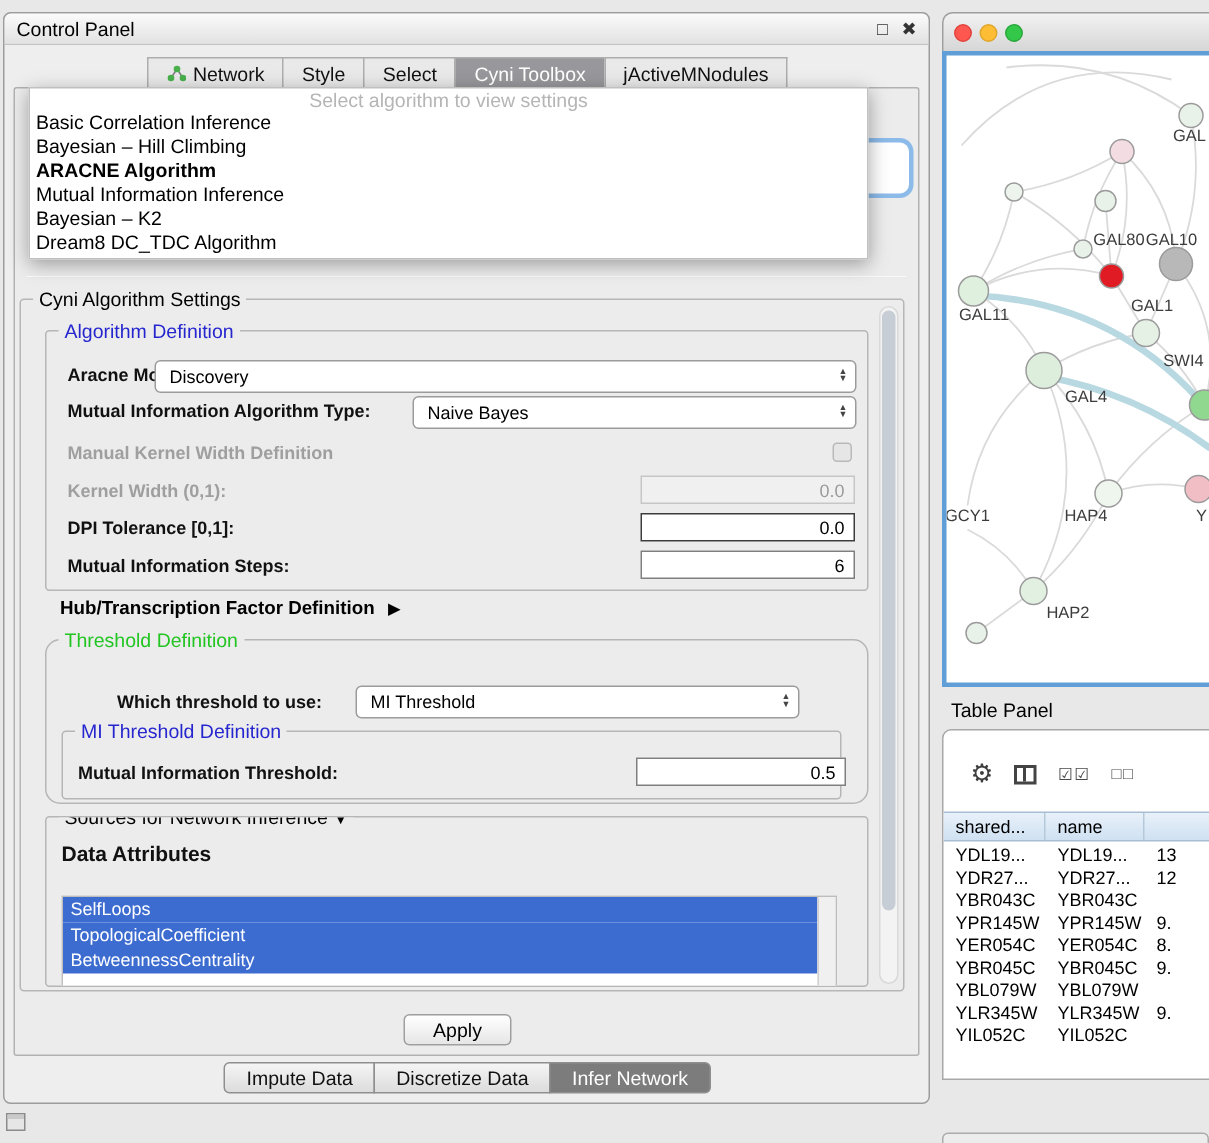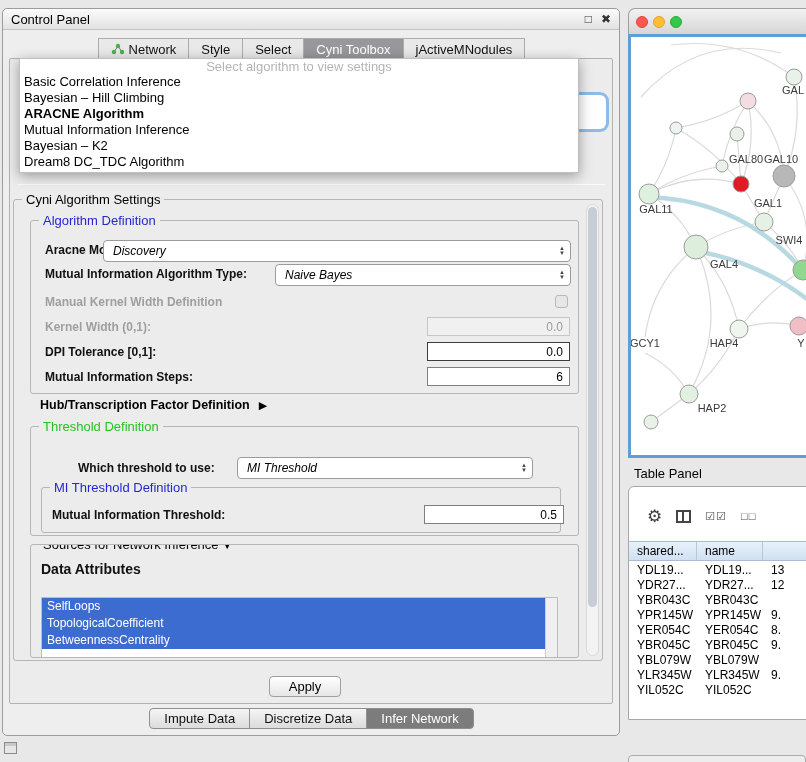--- a/index.html
+++ b/index.html
@@ -45,40 +45,40 @@
   #settings-group { left:10px; top:190px; width:590px; height:462px; z-index:3; background:#ececec; }
   .sg-scrollbar { position:absolute; right:3px; top:4px; width:13px; height:452px; background:#f3f3f3;
          border:1px solid #d9d9d9; border-radius:7px; }
   .sg-thumb { position:absolute; left:1px; top:2px; width:9px; height:400px; background:#c7cdd5; border-radius:5px; }
 
   #algdef-group { left:16px; top:20px; width:549px; height:174px; }
   .flabel { position:absolute; font-size:12px; font-weight:bold; color:#111; white-space:nowrap; }
   .flabel.disabled { color:#9f9f9f; }
   .combo { position:absolute; height:22px; background:#fff; border:1px solid #9b9b9b; border-radius:4px;
          display:flex; align-items:center; font-size:12px; padding:0 5px 0 9px; }
-  .combo .val { flex:1; white-space:nowrap;font-style:italic; }
+  .combo .val { flex:1; white-space:nowrap; }
   .arrows { display:flex; flex-direction:column; align-items:center; font-size:6px; line-height:5px; color:#444; }
   .tinput { position:absolute; height:19px; background:#fff; border:1px solid #7f7f7f; font-size:12px;
          display:flex; align-items:center; justify-content:flex-end; padding-right:6px; }
   .tinput.gray { background:#f0f0f0; color:#9b9b9b; border-color:#c6c6c6; }
   .tinput.dark { border-color:#3c3c3c; }
   .checkbox { position:absolute; width:13px; height:13px; border:1px solid #b9b9b9; background:#e6e6e6; border-radius:3px; }
 
   #lbl-aracne { left:14px; top:22px; }   #cb-aracne { left:72px; top:19px; width:468px; }
   #lbl-mitype { left:14px; top:46px; }   #cb-mitype { left:244px; top:43px; width:296px; }
   #lbl-manual { left:14px; top:74px; }   #chk-manual { left:524px; top:74px; }
   #lbl-kernel { left:14px; top:99px; }   #in-kernel { left:396px; top:96px; width:143px; }
   #lbl-dpi { left:14px; top:124px; }     #in-dpi { left:396px; top:121px; width:143px; }
   #lbl-steps { left:14px; top:149px; }   #in-steps { left:396px; top:146px; width:143px; }
 
   .hub-row { position:absolute; left:26px; top:198px; font-size:12.5px; font-weight:bold;
          display:flex; align-items:center; gap:9px; }
   .hub-arrow { font-size:11px; }
 
-  #threshold-group { left:16px; top:226px; width:549px; height:110px; }
+  #threshold-group { left:16px; top:226px; width:549px; height:110px;border-radius:10px; }
   #lbl-which { left:47px; top:34px; }    #cb-which { left:206px; top:30px; width:296px; }
   #mithr-group { left:10px; top:60px; width:520px; height:46px; }
   #lbl-mithr { left:10px; top:20px; }    #in-mithr { left:382px; top:17px; width:140px; }
 
   #sources-group { left:16px; top:344px; width:549px; height:114px; overflow:hidden; }
   #lbl-dattr { left:10px; top:16px; font-size:14px; }
   .attr-listbox { position:absolute; left:10px; top:52px; width:517px; height:72px; background:#fff;
          border:1px solid #bdbdbd; overflow:hidden; }
   .attr-scroll { position:absolute; right:0; top:0; width:12px; height:100%; background:#f0f0f0;
          border-left:1px solid #d0d0d0; }

